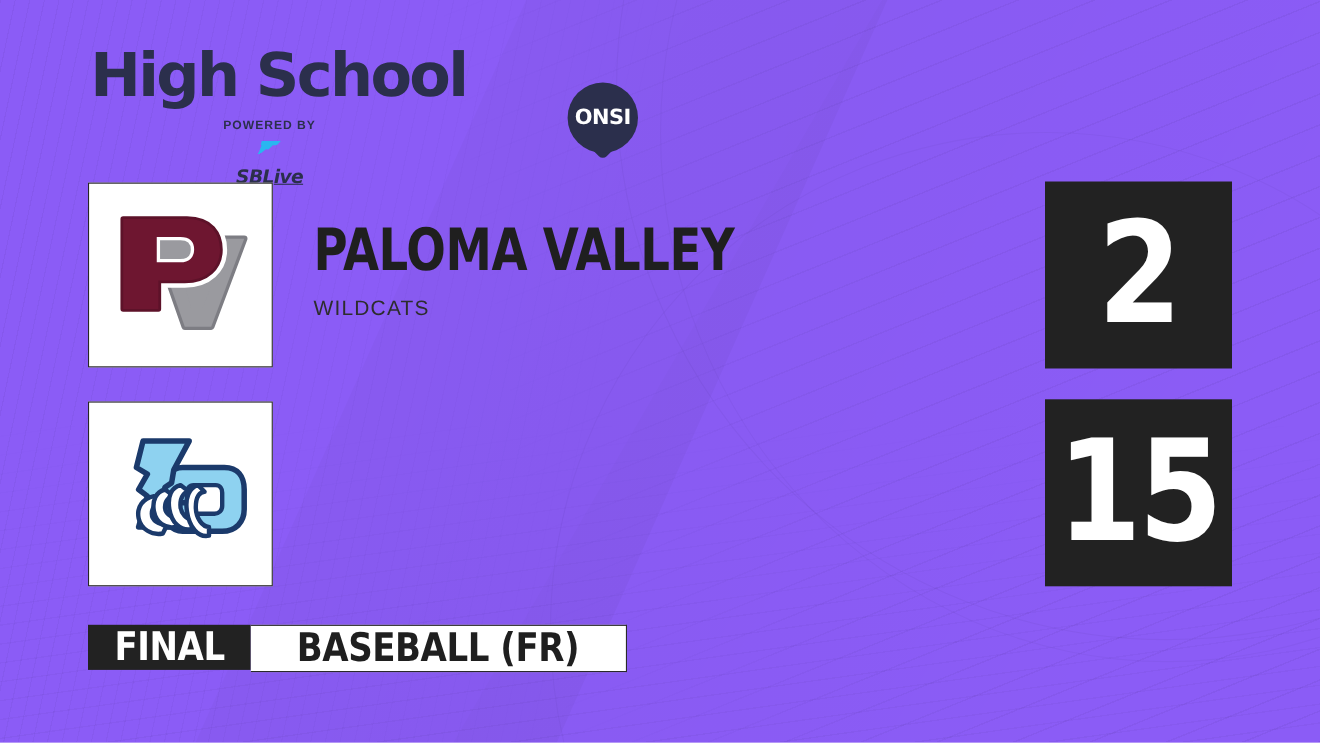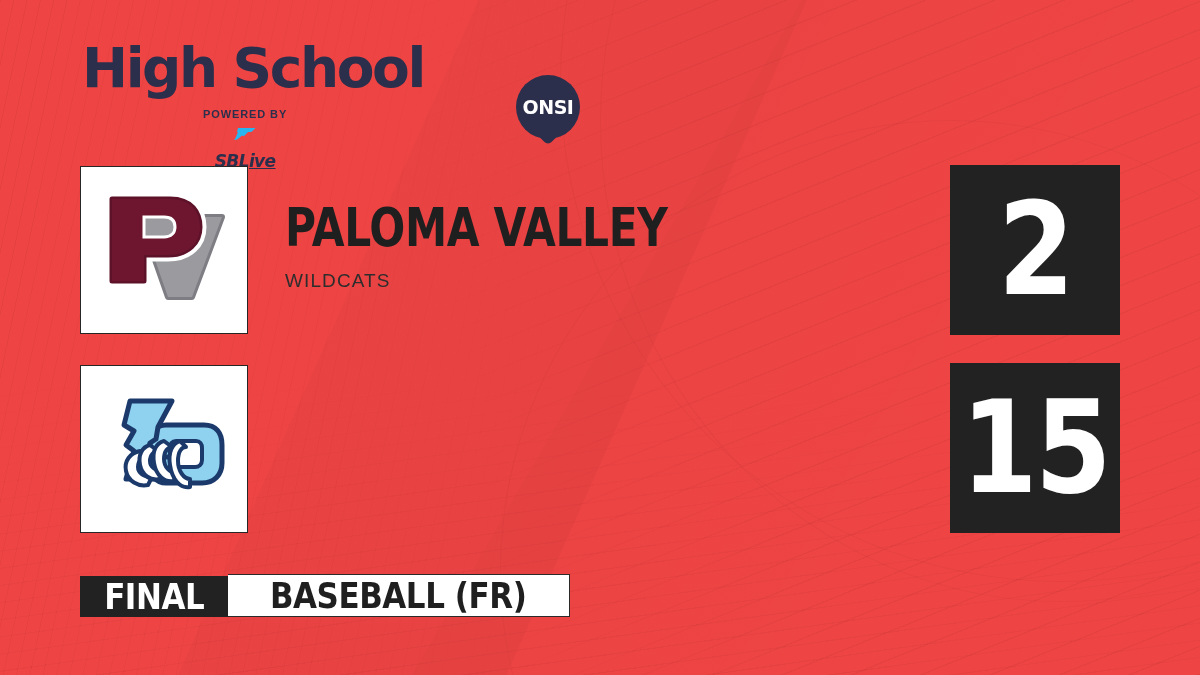--- a/index.html
+++ b/index.html
@@ -3,21 +3,21 @@
 <meta charset="utf-8">
 <style>
   html,body{margin:0;padding:0;}
   body{
     width:1200px;height:675px;overflow:hidden;
     font-family:"Liberation Sans", sans-serif;
     background:#fbfbfc;
   }
   #stage{
     position:relative;width:1200px;height:675px;overflow:hidden;
-    background:#ef4444;
+    background:#8b5cf6;
   }
 
   
   .bg-layer{position:absolute;inset:0;pointer-events:none;}
 
   .bg-stripes-left{
     background:repeating-linear-gradient(
       102deg,
       rgba(0,0,0,0.045) 0px, rgba(0,0,0,0.045) 1px,
       rgba(0,0,0,0) 1px, rgba(0,0,0,0) 13px);
@@ -173,22 +173,22 @@
     font-size:128px;
     line-height:128px;
     color:#ffffff;
     letter-spacing:-3px;
     transform:scaleX(0.86);
     transform-origin:center center;
   }
 
   
   #status-bar{
-    position:absolute;left:80px;top:544px;height:73px;
-    display:flex;align-items:flex-end;
+    position:absolute;left:80px;top:568px;height:73px;
+    display:flex;align-items:flex-start;
   }
   #status-final{
     background:#222222;
     width:148px;
     display:flex;align-items:center;justify-content:center;
   }
   #status-final span{
     font-family:"DejaVu Sans", sans-serif;
     font-weight:bold;font-size:36px;color:#ffffff;
     letter-spacing:-0.5px;

